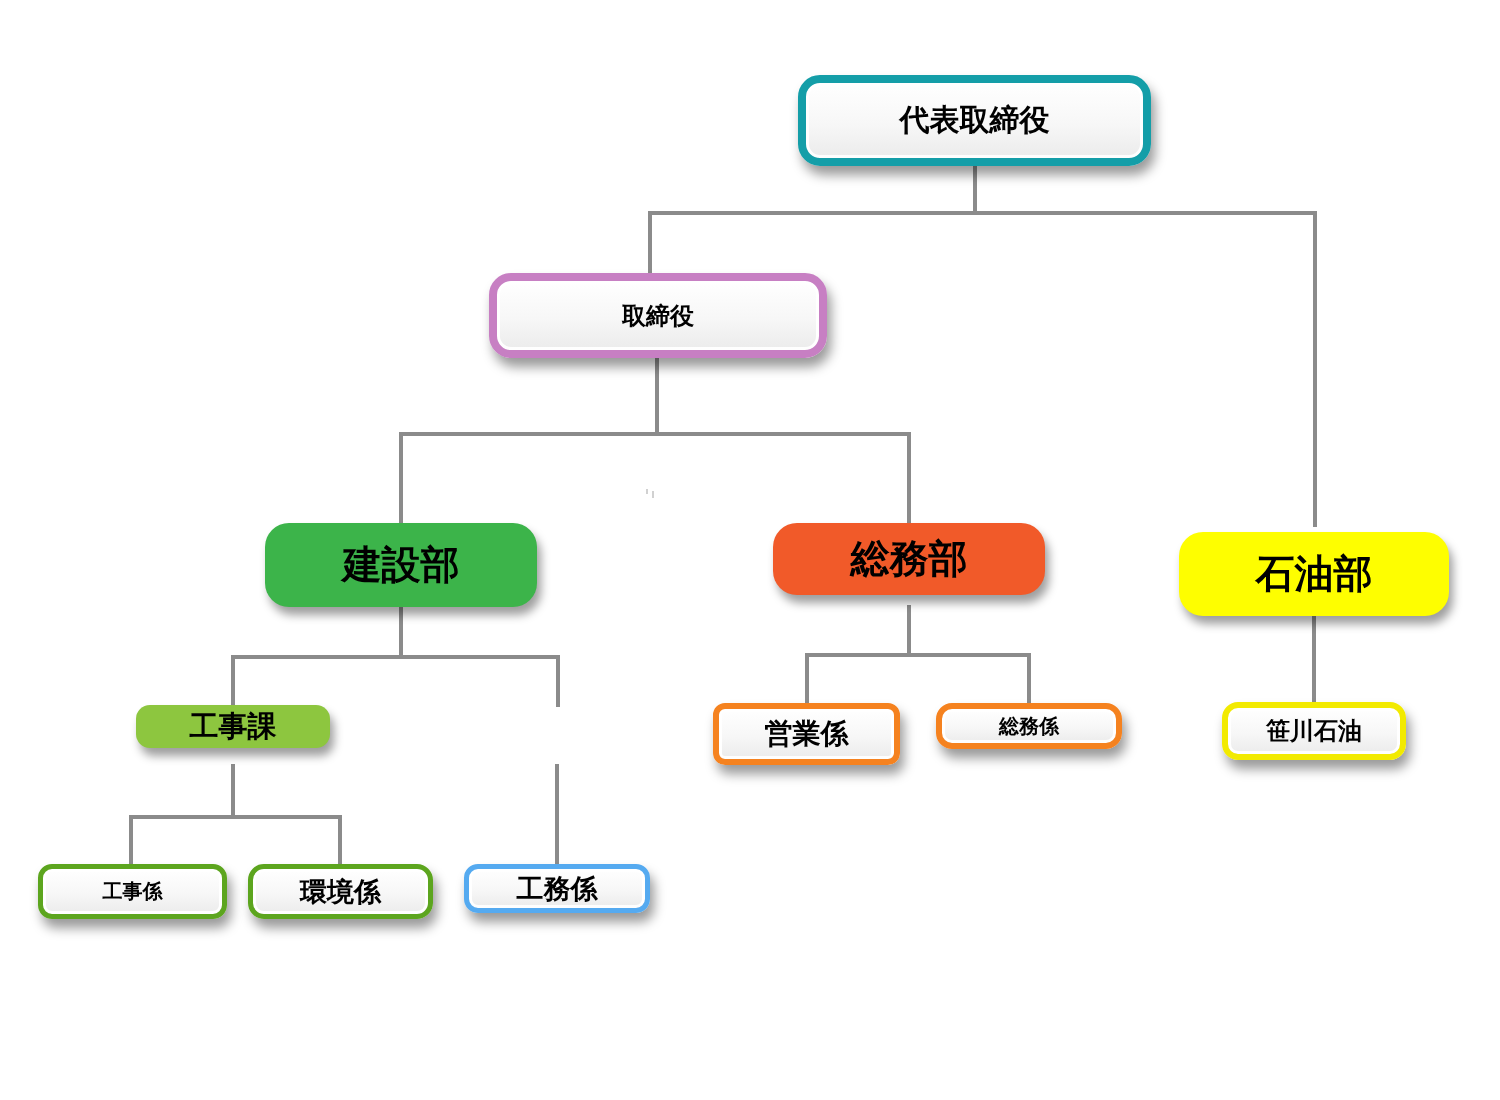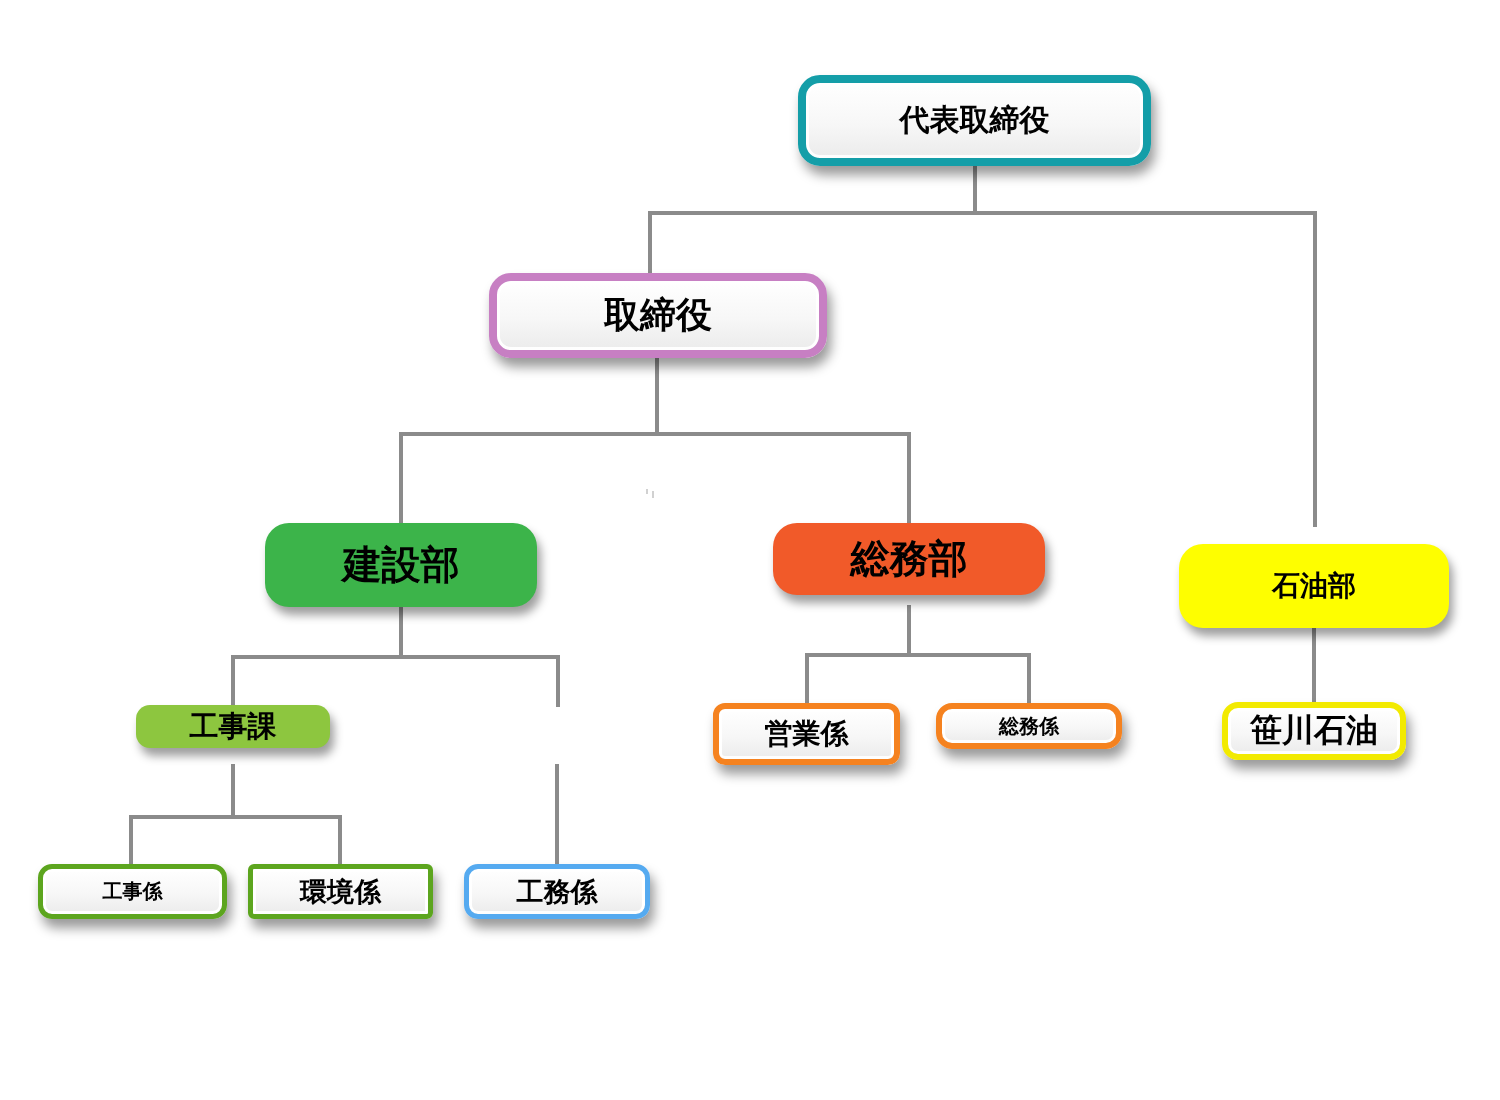--- a/index.html
+++ b/index.html
@@ -16,35 +16,35 @@
   
   .glossy{
     background:linear-gradient(180deg,#ffffff 0%,#f7f7f7 55%,#ebebeb 100%);
     box-shadow:inset 0 0 0 3px rgba(255,255,255,.95), 4px 9px 12px rgba(0,0,0,.40);
   }
   .flat{box-shadow:4px 8px 10px rgba(0,0,0,.38);}
 
   
   .n-ceo{left:798px;top:75px;width:353px;height:91px;border:8px solid #149EA8;border-radius:22px;font-size:30px;}
   
-  .n-director{left:489px;top:273px;width:338px;height:85px;border:8px solid #C77FC3;border-radius:22px;font-size:36px;}
+  .n-director{left:489px;top:273px;width:338px;height:85px;border:8px solid #C77FC3;border-radius:22px;font-size:24px;}
   
   .n-construction{left:265px;top:523px;width:272px;height:84px;background:#3CB44A;border-radius:24px;font-size:39px;}
   .n-general-affairs{left:773px;top:523px;width:272px;height:72px;background:#F15A29;border-radius:24px;font-size:39px;}
-  .n-petroleum{left:1179px;top:544px;width:270px;height:84px;background:#FEFE00;border-radius:24px;font-size:28px;font-family:Liberation Serif, serif;}
+  .n-petroleum{left:1179px;top:532px;width:270px;height:84px;background:#FEFE00;border-radius:24px;font-size:39px;font-family:Liberation Serif, serif;}
   
   .n-construction-section{left:136px;top:705px;width:194px;height:43px;background:#8DC63F;border-radius:14px;font-size:29px;}
   .n-engineering-section{left:461px;top:705px;width:194px;height:61px;background:#4FA8F5;border-radius:14px;font-size:29px;}
   .n-sales-unit{left:713px;top:703px;width:187px;height:62px;border:6px solid #F5821F;border-radius:12px;font-size:28px;}
   .n-general-affairs-unit{left:936px;top:703px;width:186px;height:46px;border:6px solid #F5821F;border-radius:16px;font-size:20px;}
-  .n-sasagawa{left:1222px;top:702px;width:184px;height:58px;border:6px solid #F2EA00;border-radius:16px;font-size:32px;text-align:right;}
+  .n-sasagawa{left:1222px;top:702px;width:184px;height:58px;border:6px solid #F2EA00;border-radius:16px;font-size:24px;text-align:right;}
   
   .n-construction-unit{left:38px;top:864px;width:189px;height:55px;border:5px solid #5CA51E;border-radius:14px;font-size:20px;}
-  .n-environment-unit{left:248px;top:864px;width:185px;height:55px;border:5px solid #5CA51E;border-radius:6px;font-size:27px;}
-  .n-engineering-unit{left:464px;top:864px;width:186px;height:55px;border:5px solid #55AAF0;border-radius:14px;font-size:27px;}
+  .n-environment-unit{left:248px;top:864px;width:185px;height:55px;border:5px solid #5CA51E;border-radius:16px;font-size:27px;}
+  .n-engineering-unit{left:464px;top:864px;width:186px;height:49px;border:5px solid #55AAF0;border-radius:14px;font-size:27px;}
 
   .stray{position:absolute;left:645px;top:489px;width:10px;height:9px;z-index:1;opacity:.45;}
   .stray i{position:absolute;top:2px;width:2px;height:7px;background:#9a9a9a;}
   .stray i:first-child{left:1px;height:5px;top:0;}
   .stray i:last-child{left:7px;}
 </style>
 </head>
 <body>
 
 <div id="canvas">

